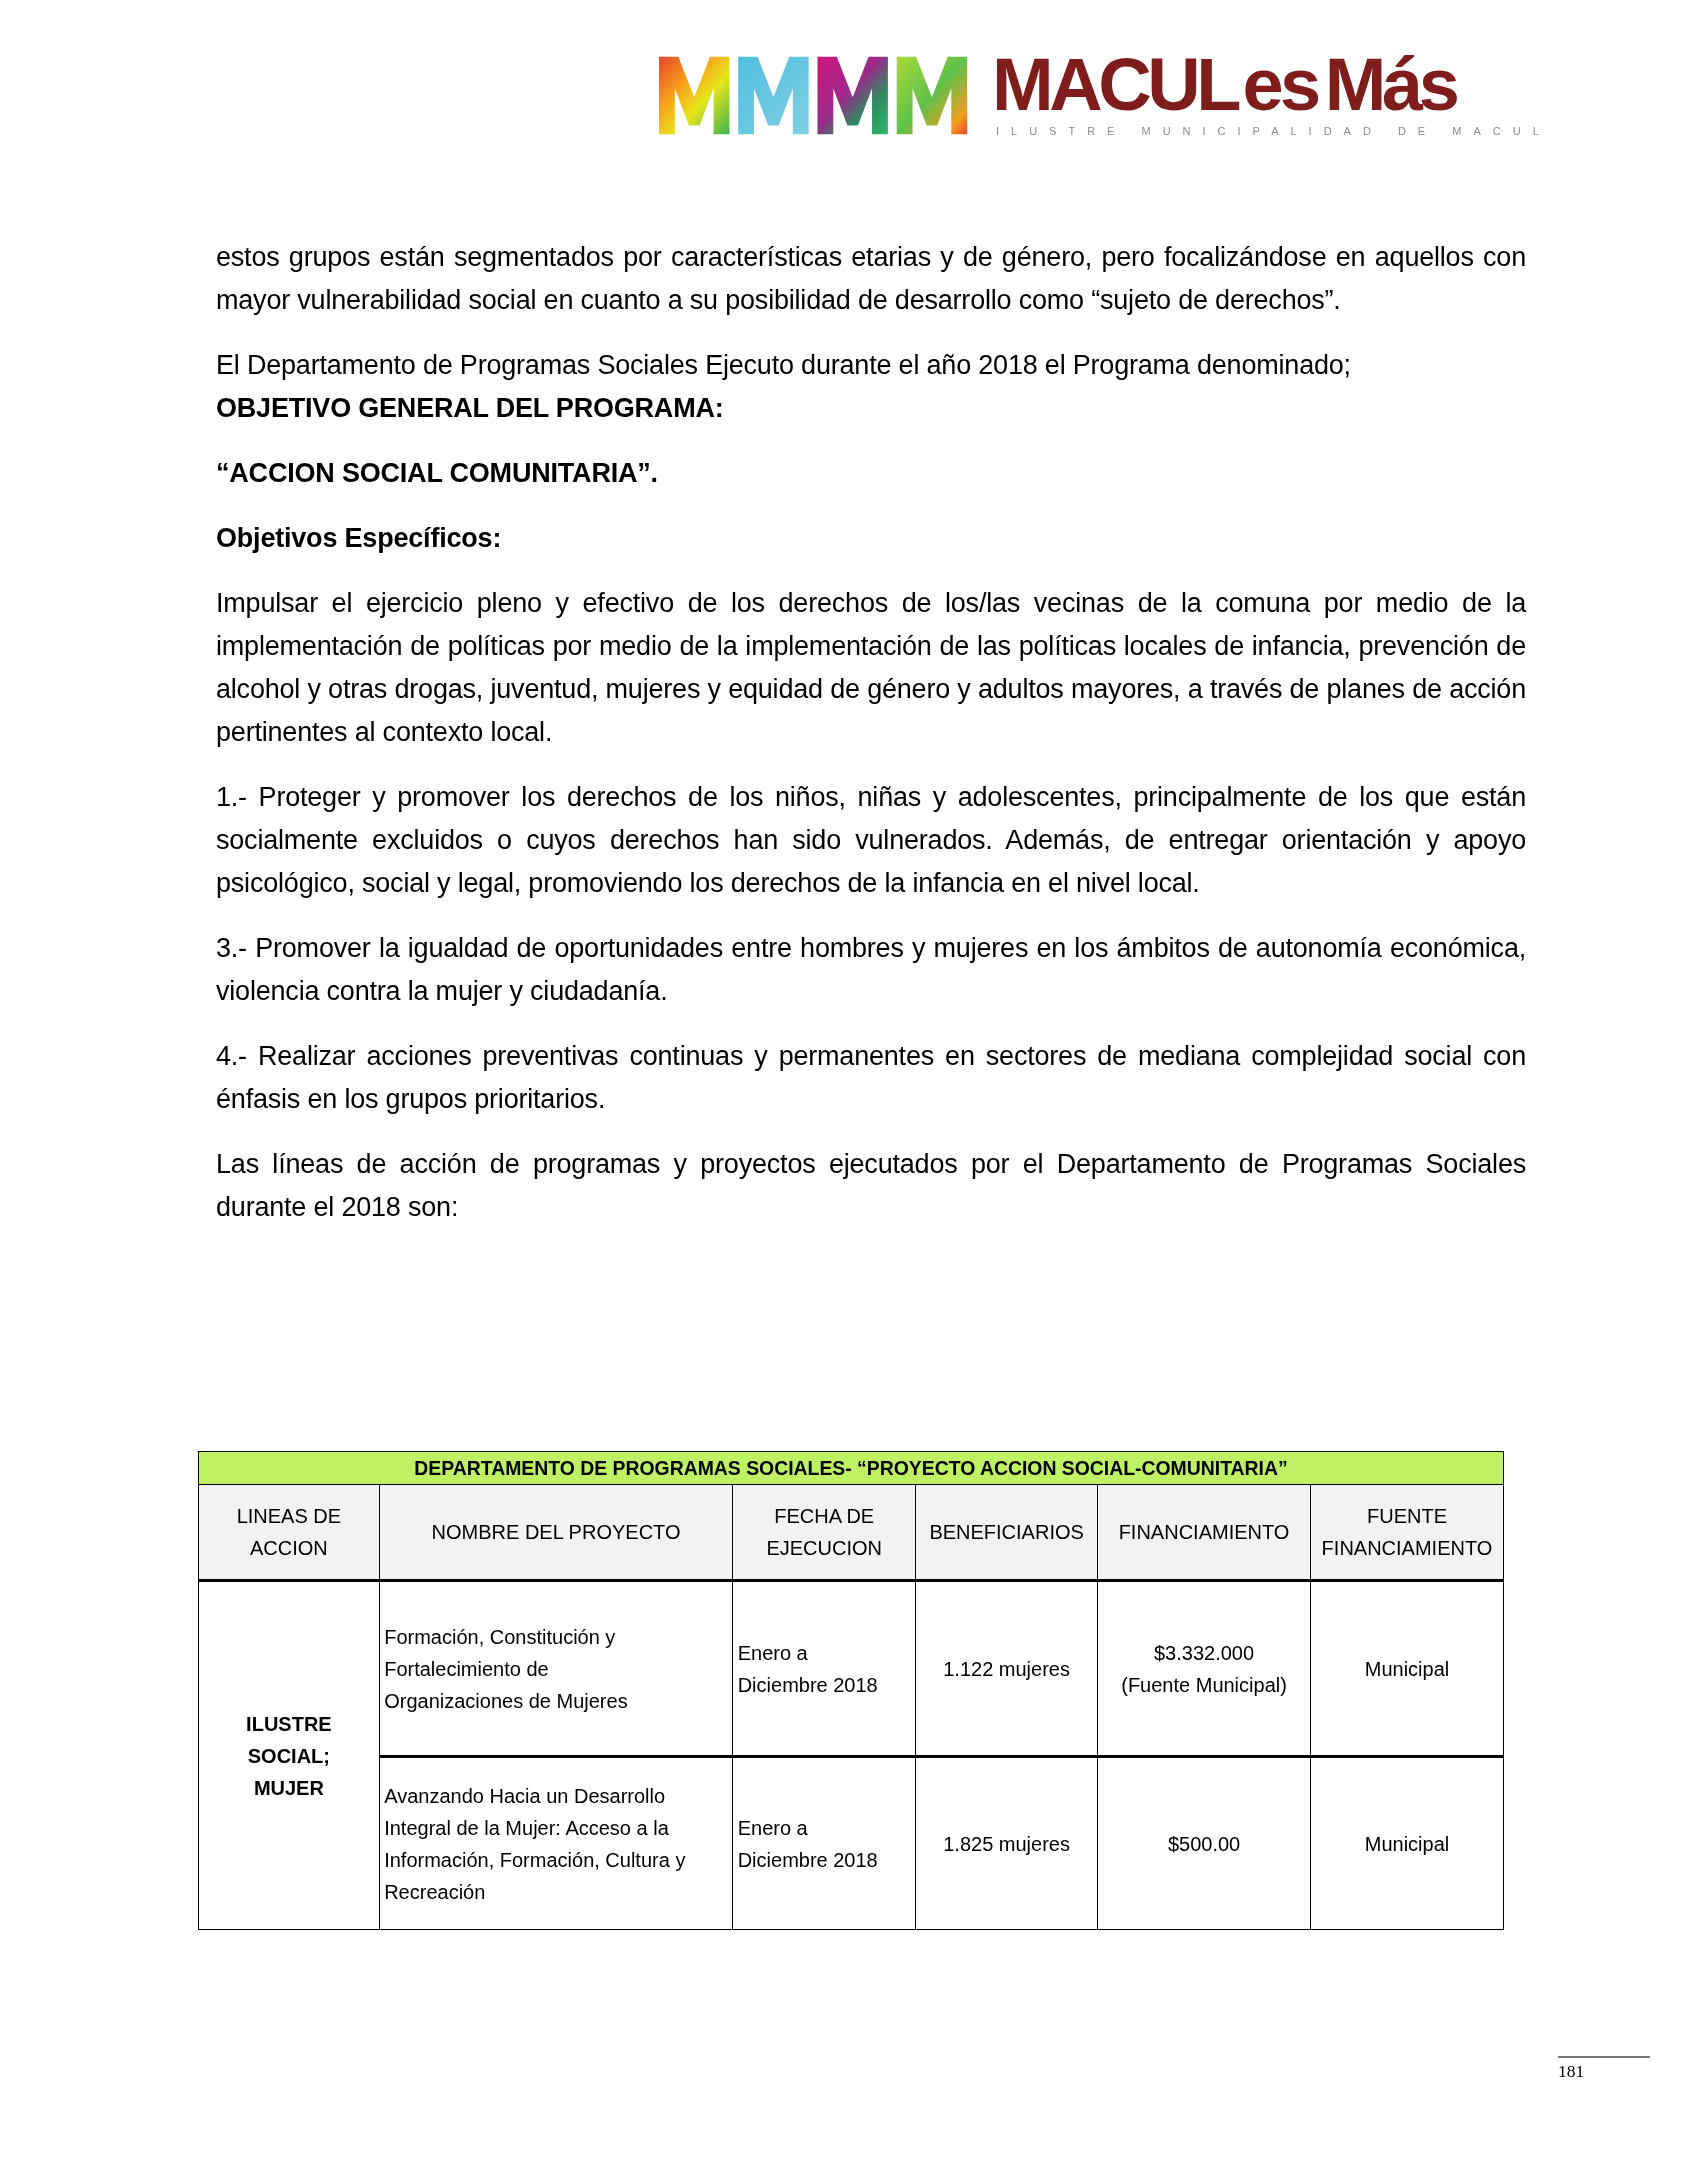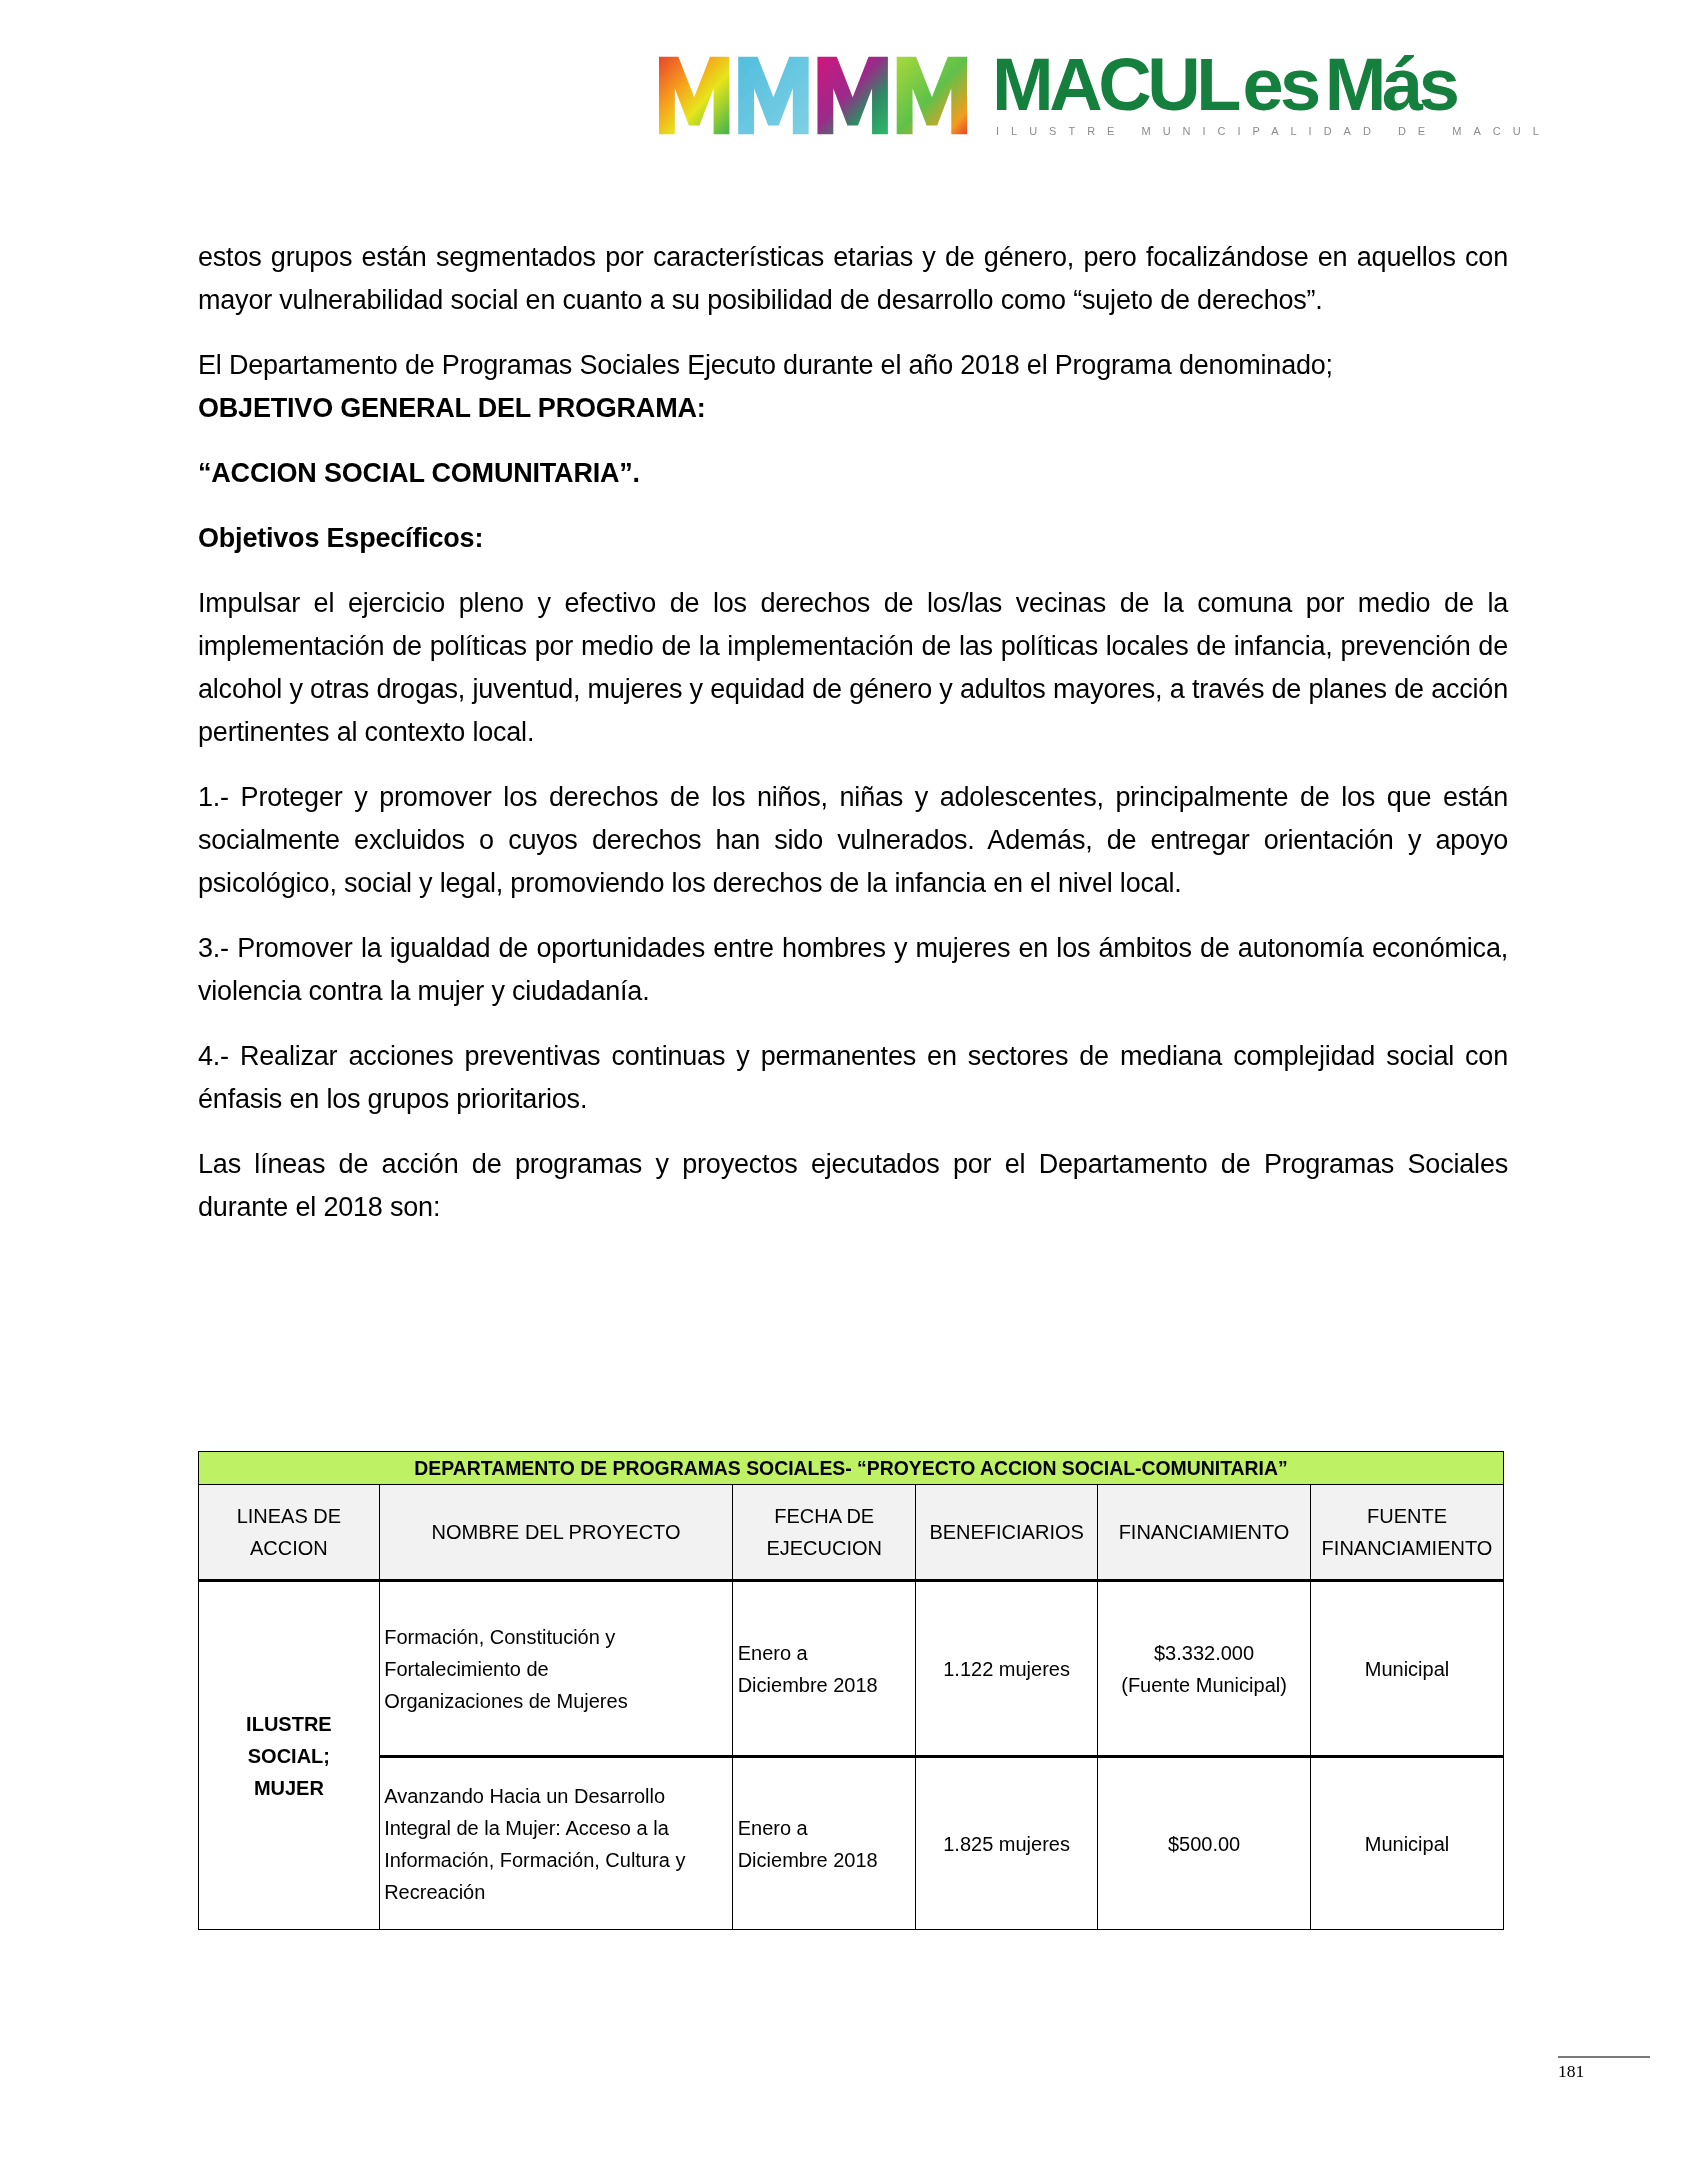--- a/index.html
+++ b/index.html
@@ -3,28 +3,28 @@
 <meta charset="utf-8">
 <style>
   html, body { margin: 0; padding: 0; background: #ffffff; }
   body { width: 1703px; height: 2174px; position: relative; overflow: hidden;
          font-family: "Liberation Sans", "DejaVu Sans", sans-serif; color: #000; }
 
   
   .logo { position: absolute; left: 657px; top: 53px; width: 847px; height: 88px; }
   .logo-mmmm { position: absolute; left: 0; top: 1.8px; width: 313px; height: 81px; }
   .logo-word { position: absolute; left: 335px; top: -5.3px; font-family: "Liberation Sans", sans-serif;
-               font-weight: bold; font-size: 74px; letter-spacing: -4.4px; color: #15803d; line-height: 74px; white-space: nowrap; }
+               font-weight: bold; font-size: 74px; letter-spacing: -4.4px; color: #7f1d1d; line-height: 74px; white-space: nowrap; }
   .logo-word .es { letter-spacing: -3.5px; margin-left: 5.3px; }
   .logo-word .mas { margin-left: 7px; }
   .logo-sub { position: absolute; left: 339px; top: 72px; font-size: 11px; letter-spacing: 12px;
               color: #8c8c8c; white-space: nowrap; font-family: "Liberation Sans", sans-serif; }
 
   
-  .content { position: absolute; left: 198px; top: 236px; width: 1310px; }
+  .content { position: absolute; left: 216px; top: 236px; width: 1310px; }
   .p { font-size: 27px; line-height: 43px; text-align: justify; margin: 0 0 22px 0; letter-spacing: -0.2px; }
   .p.tight { margin-bottom: 0; }
   .b { font-weight: bold; }
 
   
   table.t { position: absolute; left: 198px; top: 1451px; width: 1306px; border-collapse: collapse;
             font-size: 20px; line-height: 32px; }
   table.t td { border: 1.8px solid #000; padding: 0 4.4px; vertical-align: middle; }
   table.t tr.title td { background: #bef264; font-weight: bold; text-align: center; height: 30px; font-size: 19.4px; }
   table.t tr.head td { background: #f2f2f2; text-align: center; height: 94px; border-bottom: 3.5px solid #000; }

